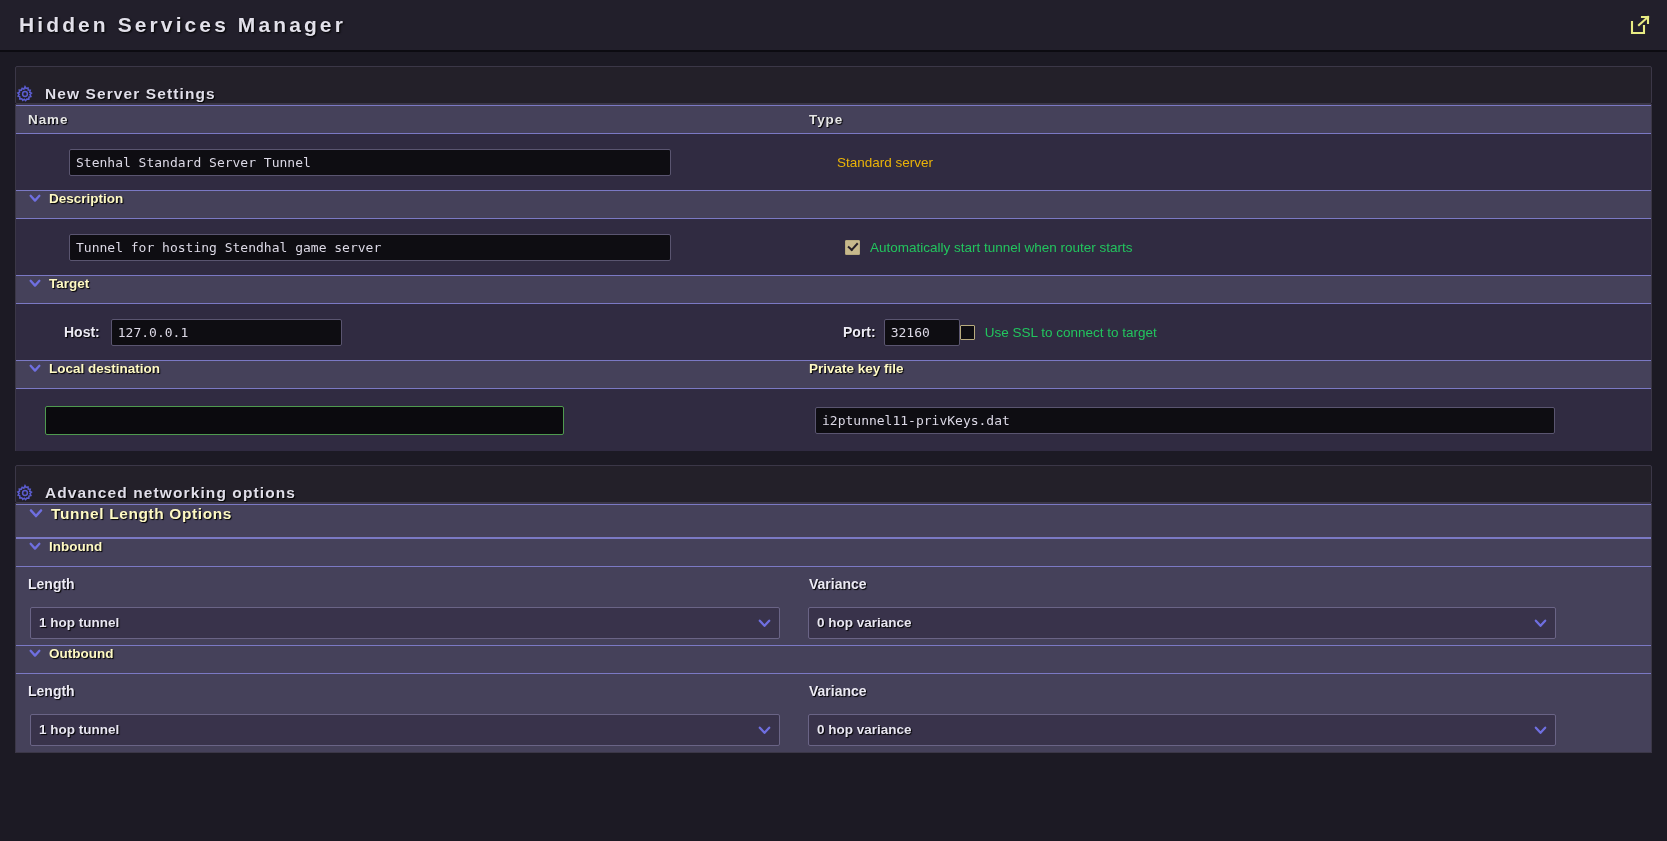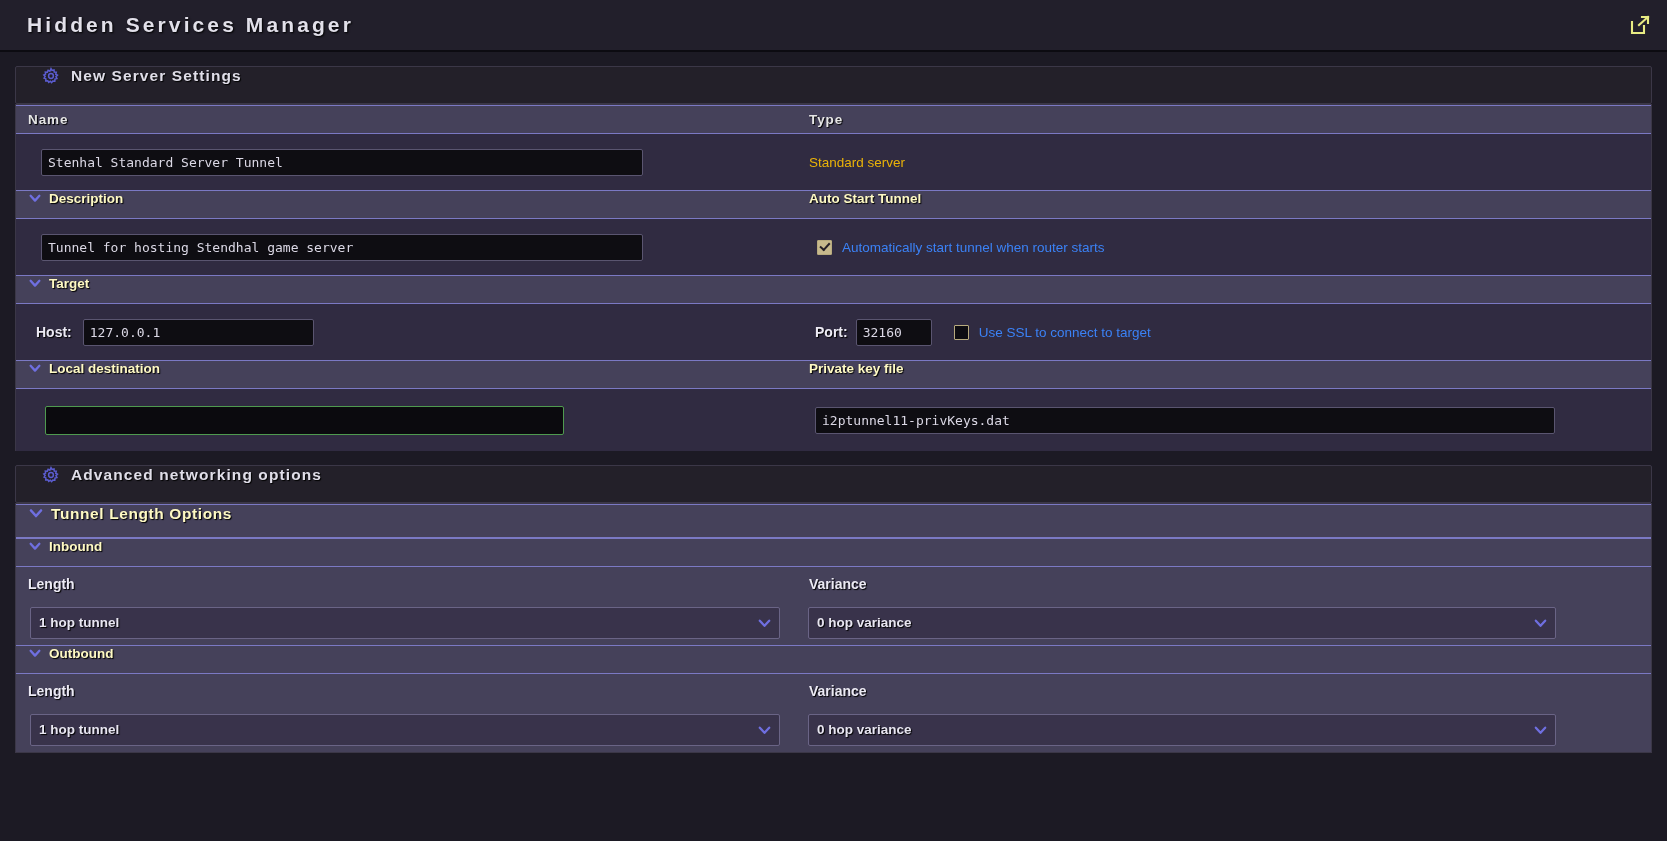--- a/index.html
+++ b/index.html
@@ -15,21 +15,21 @@
   
   .titlebar {
     position: relative;
     height: 52px;
     background: #221f2b;
     border-bottom: 2px solid #0c0b11;
     display: flex;
     align-items: center;
   }
   .titlebar-text {
-    margin-left: 27px;
+    margin-left: 19px;
     font-size: 21px;
     font-weight: bold;
     letter-spacing: 3.1px;
     color: #e2e0ea;
     text-shadow: 1px 1px 2px #000;
   }
   .titlebar-action {
     position: absolute;
     right: 14px;
     top: 50%;
@@ -42,25 +42,25 @@
 
   
   .page {
     padding: 0 15px;
     background: #1c1a24;
   }
 
   
   .panel-head {
     display: flex;
-    align-items: flex-start;
+    align-items: flex-end;
     gap: 11px;
     height: 38px;
     margin-top: 14px;
-    padding: 0 26px;
+    padding: 0 0;
     background: #232029;
     border: 1px solid #3b3747;
     border-radius: 2px;
   }
   .panel-head .label {
     font-size: 15.5px;
     font-weight: bold;
     letter-spacing: 1.1px;
     color: #e0dee9;
     text-shadow: 1px 1px 1px #000;
@@ -103,21 +103,21 @@
   .chevron { display: inline-block; line-height: 0; }
   .chevron svg { display: block; }
 
   
   .row {
     display: flex;
     background: #302b41;
     min-height: 38px;
     align-items: center;
   }
-  .row.tall { min-height: 56px; }
+  .row.tall { min-height: 56px; padding-left: 28px; }
 
   .col-left  { width: 785px; flex: 0 0 785px; padding-left: 26px; display: flex; align-items: center; }
   .col-right { flex: 1; padding-left: 10px; display: flex; align-items: center; }
 
   .col-left.pl12  { padding-left: 12px; }
   .col-right.pl8  { padding-left: 8px; }
 
   .plain-text {
     font-size: 13.5px;
     color: #eab308;
@@ -166,21 +166,21 @@
     flex: 0 0 15px;
   }
   .checkbox.checked { background: #c7b98c; }
   .checkbox.checked::after {
     content: "";
     width: 4px; height: 8px;
     border: solid #262028;
     border-width: 0 2px 2px 0;
     transform: rotate(42deg) translate(-1px,-1px);
   }
-  .check-label { font-size: 13.5px; color: #3b82f6; }
+  .check-label { font-size: 13.5px; color: #22c55e; }
 
   
   .select-box {
     position: relative;
     height: 32px;
     background: #39334b;
     border: 1px solid #6a6486;
     border-radius: 2px;
     display: flex;
     align-items: center;
@@ -264,23 +264,20 @@
 
     <div class="sub-head">
       <div class="cell col-left pl12">
         <span class="chevron">
           <svg width="14" height="14" viewBox="0 0 16 16" fill="none" stroke="#6f6fe0" stroke-width="2.6">
             <path d="M3 5.5 L8 11 L13 5.5" stroke-linecap="round" stroke-linejoin="round"></path>
           </svg>
         </span>
         <span>Description</span>
       </div>
-      <div class="cell col-right pl8">
-        <span>Auto Start Tunnel</span>
-      </div>
     </div>
 
     <div class="row tall">
       <div class="col-left pl12">
         <input class="text-input desc" type="text" value="Tunnel for hosting Stendhal game server" style="">
       </div>
       <div class="col-right pl8">
         <div class="check-wrap" style="margin-left:8px;">
           <div class="checkbox checked"></div>
           <span class="check-label">Automatically start tunnel when router starts</span>
@@ -301,21 +298,21 @@
     </div>
 
     <div class="row tall">
       <div class="col-left" style="padding-left:20px;">
         <span class="inline-label">Host:</span>
         <input class="text-input host" type="text" value="127.0.0.1" style="">
       </div>
       <div class="col-right pl8">
         <span class="inline-label" style="margin-left:6px;">Port:</span>
         <input class="text-input port" type="text" value="32160" style="">
-        <div class="check-wrap" style="margin-left:22px;">
+        <div class="check-wrap" style="">
           <div class="checkbox"></div>
           <span class="check-label">Use SSL to connect to target</span>
         </div>
       </div>
     </div>
 
     <div class="sub-head">
       <div class="cell col-left pl12">
         <span class="chevron">
           <svg width="14" height="14" viewBox="0 0 16 16" fill="none" stroke="#6f6fe0" stroke-width="2.6">

